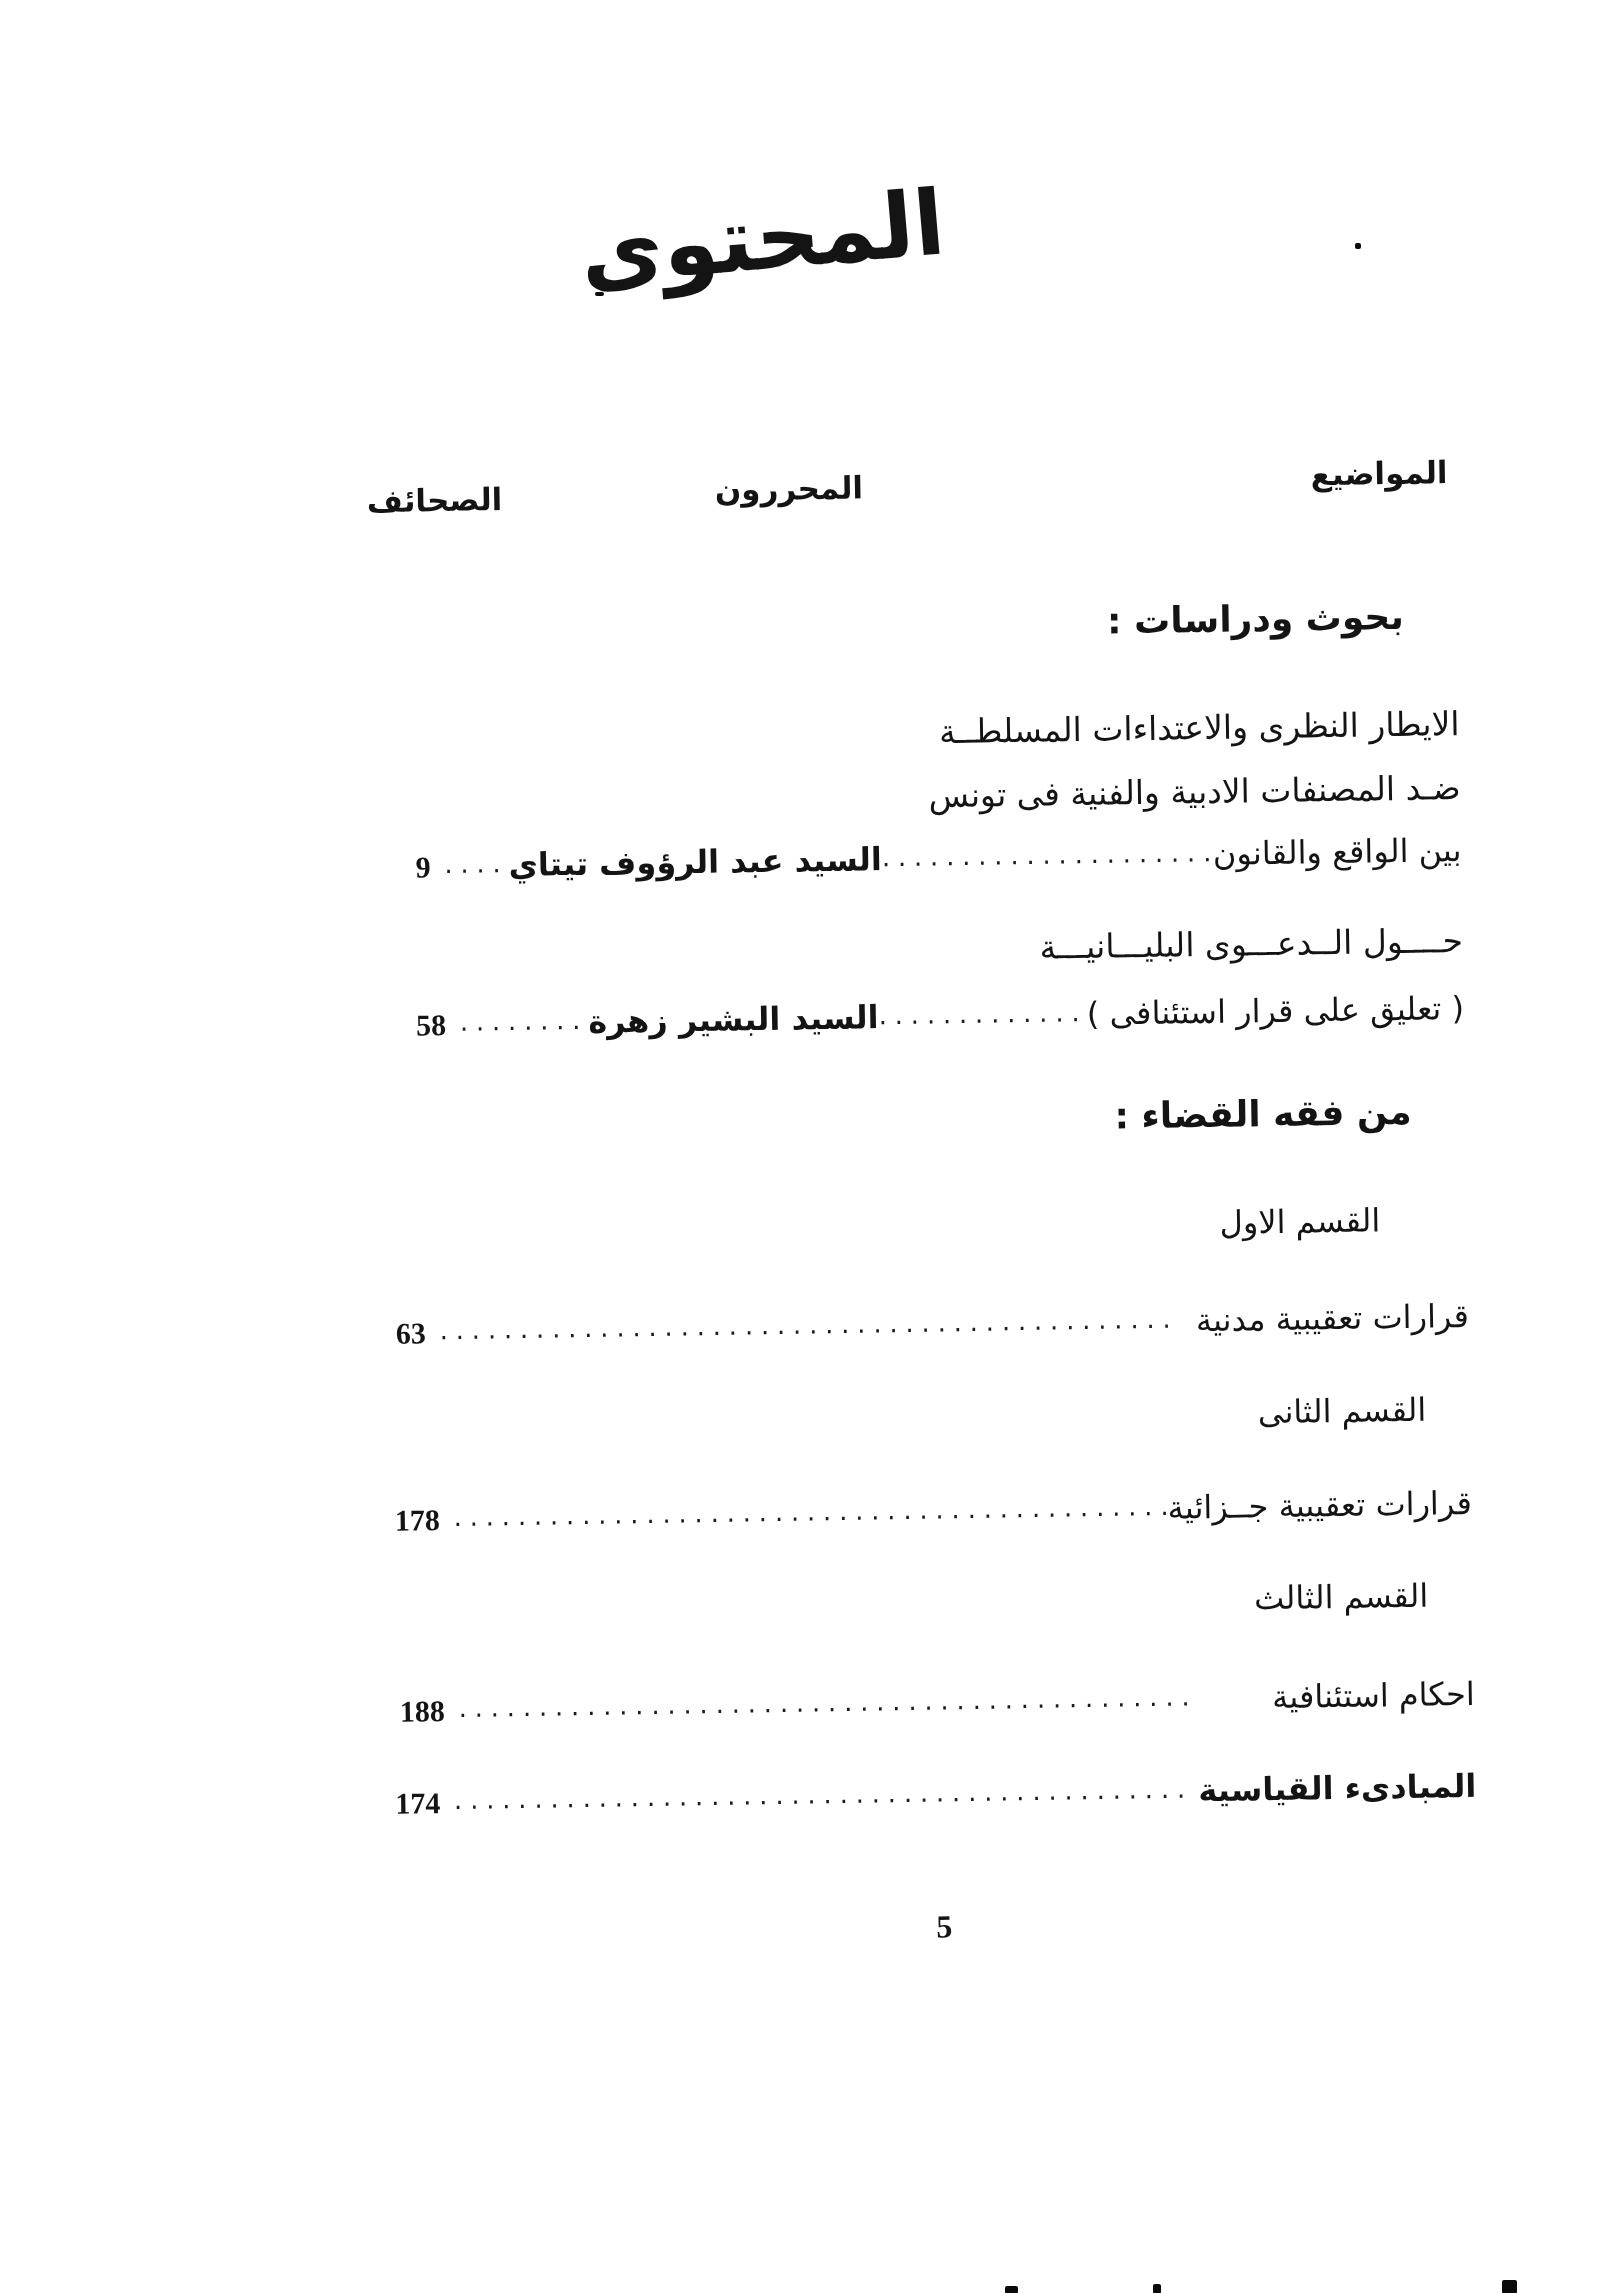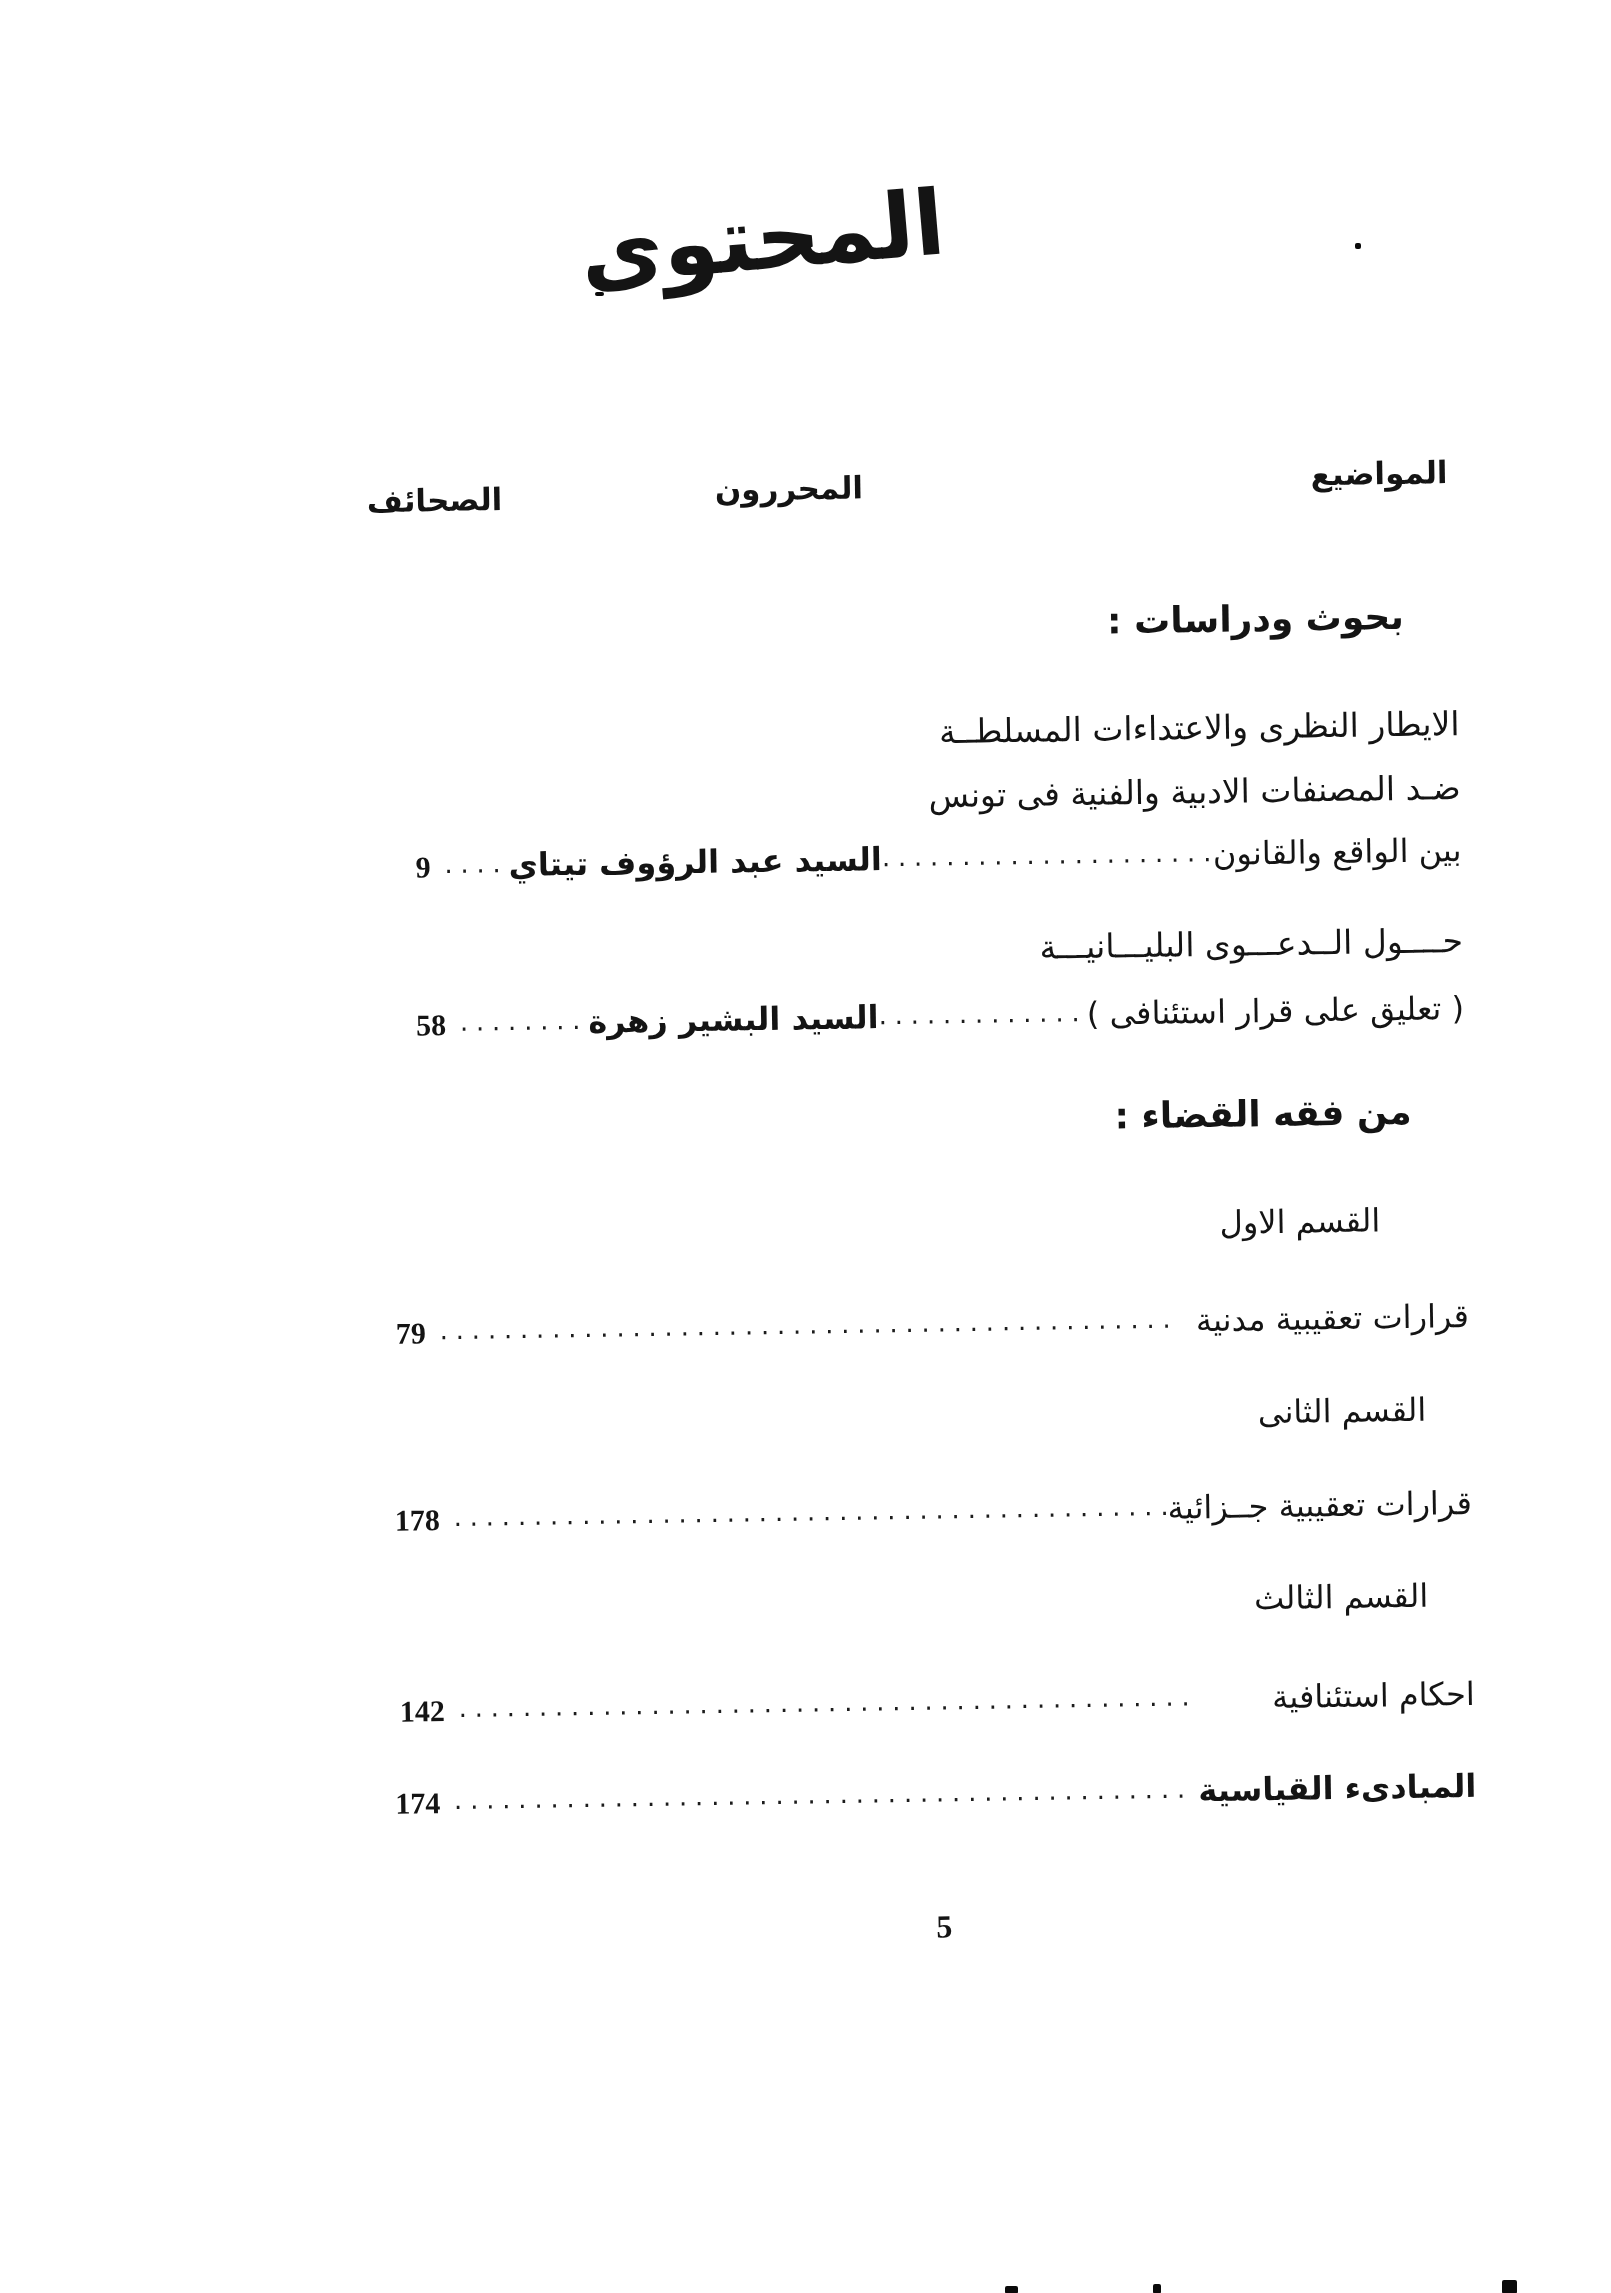--- a/index.html
+++ b/index.html
@@ -134,35 +134,35 @@
       <span class="dots-fixed">........</span>
       <span class="pagenum">58</span>
     </div>
 
     <div class="heading" id="h-jurisprudence">من فقه القضاء :</div>
 
     <div class="subheading" id="sub1">القسم الاول</div>
     <div class="toc-row" id="row-civil">
       <span class="topic">قرارات تعقيبية مدنية</span>
       <span class="dots">..............................................</span>
-      <span class="pagenum">79</span>
+      <span class="pagenum">63</span>
     </div>
 
     <div class="subheading" id="sub2">القسم الثانى</div>
     <div class="toc-row" id="row-criminal">
       <span class="topic">قرارات تعقيبية جــزائية</span>
       <span class="dots">..............................................</span>
       <span class="pagenum">178</span>
     </div>
 
     <div class="subheading" id="sub3">القسم الثالث</div>
     <div class="toc-row" id="row-appeals">
       <span class="topic">احكام استئنافية</span>
       <span class="dots">..............................................</span>
-      <span class="pagenum">142</span>
+      <span class="pagenum">188</span>
     </div>
 
     <div class="toc-row" id="row-principles">
       <span class="topic">المبادىء القياسية</span>
       <span class="dots">..............................................</span>
       <span class="pagenum">174</span>
     </div>
 
     <div class="footer-num">5</div>
   </div>

